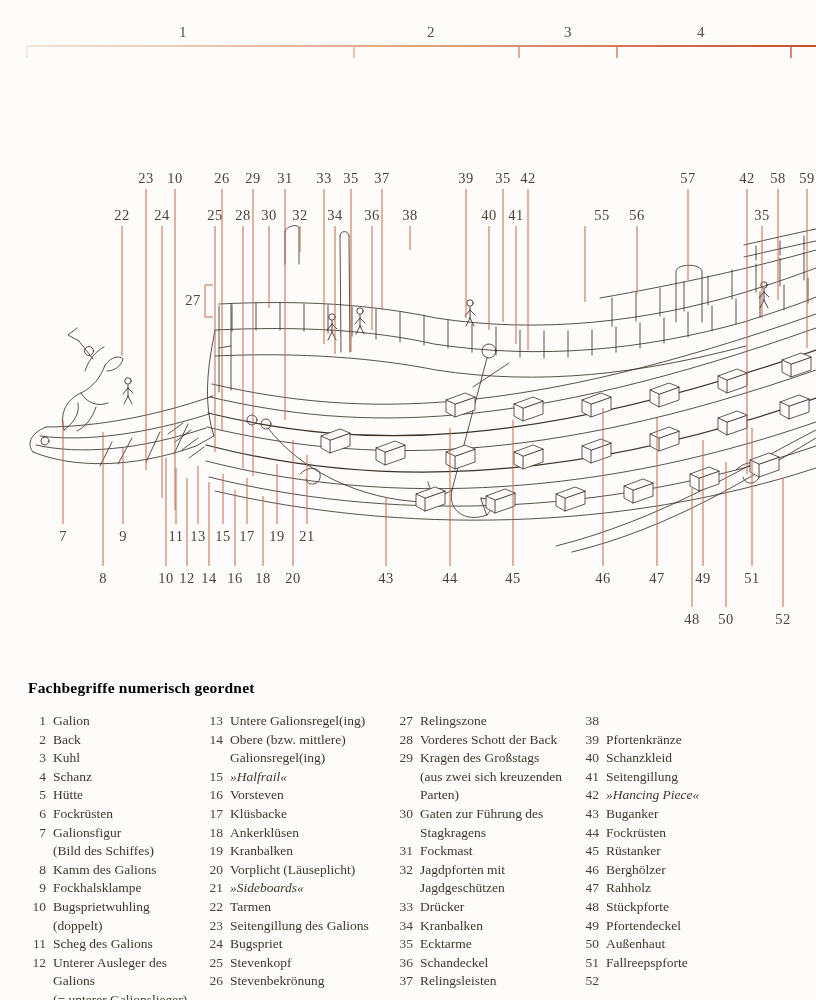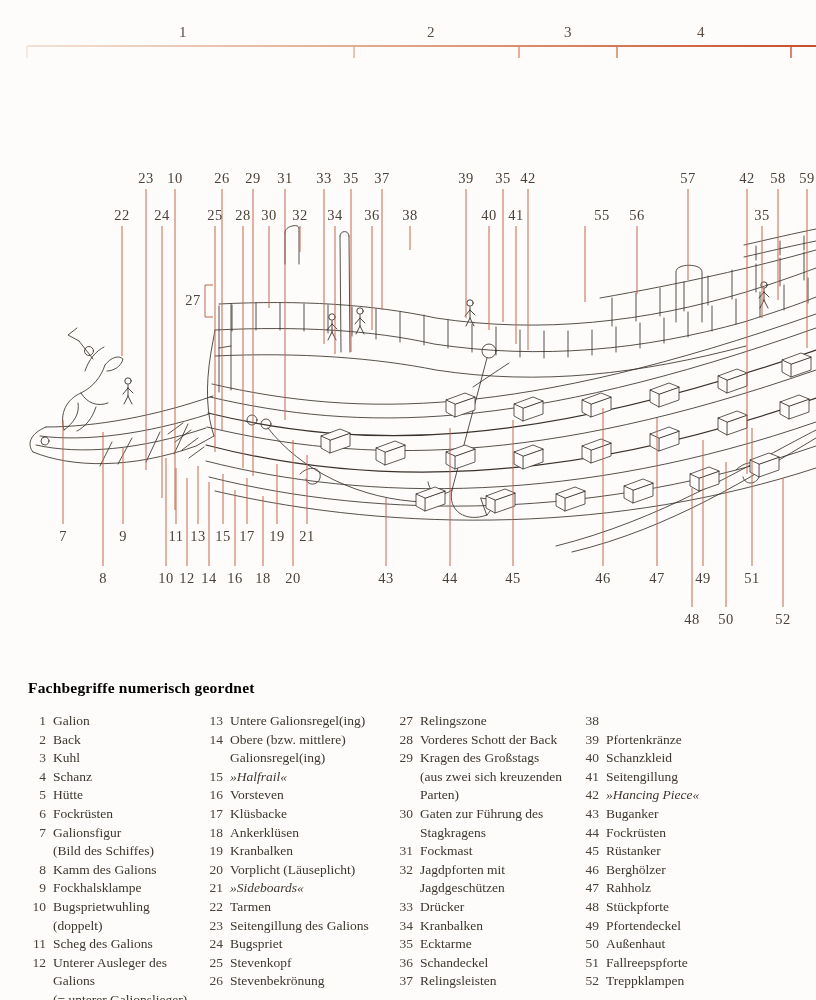--- a/index.html
+++ b/index.html
@@ -496,19 +496,18 @@
           <div class="gitem">
             <span class="gnum">50</span>
             <span class="gtext">Außenhaut</span>
           </div>
           <div class="gitem">
             <span class="gnum">51</span>
             <span class="gtext">Fallreepspforte</span>
           </div>
           <div class="gitem">
             <span class="gnum">52</span>
-            <span class="gtext">Treppklampen</span>
           </div>
         </div>
       </div>
   </div>
 
 </div>
 
 </body></html>

